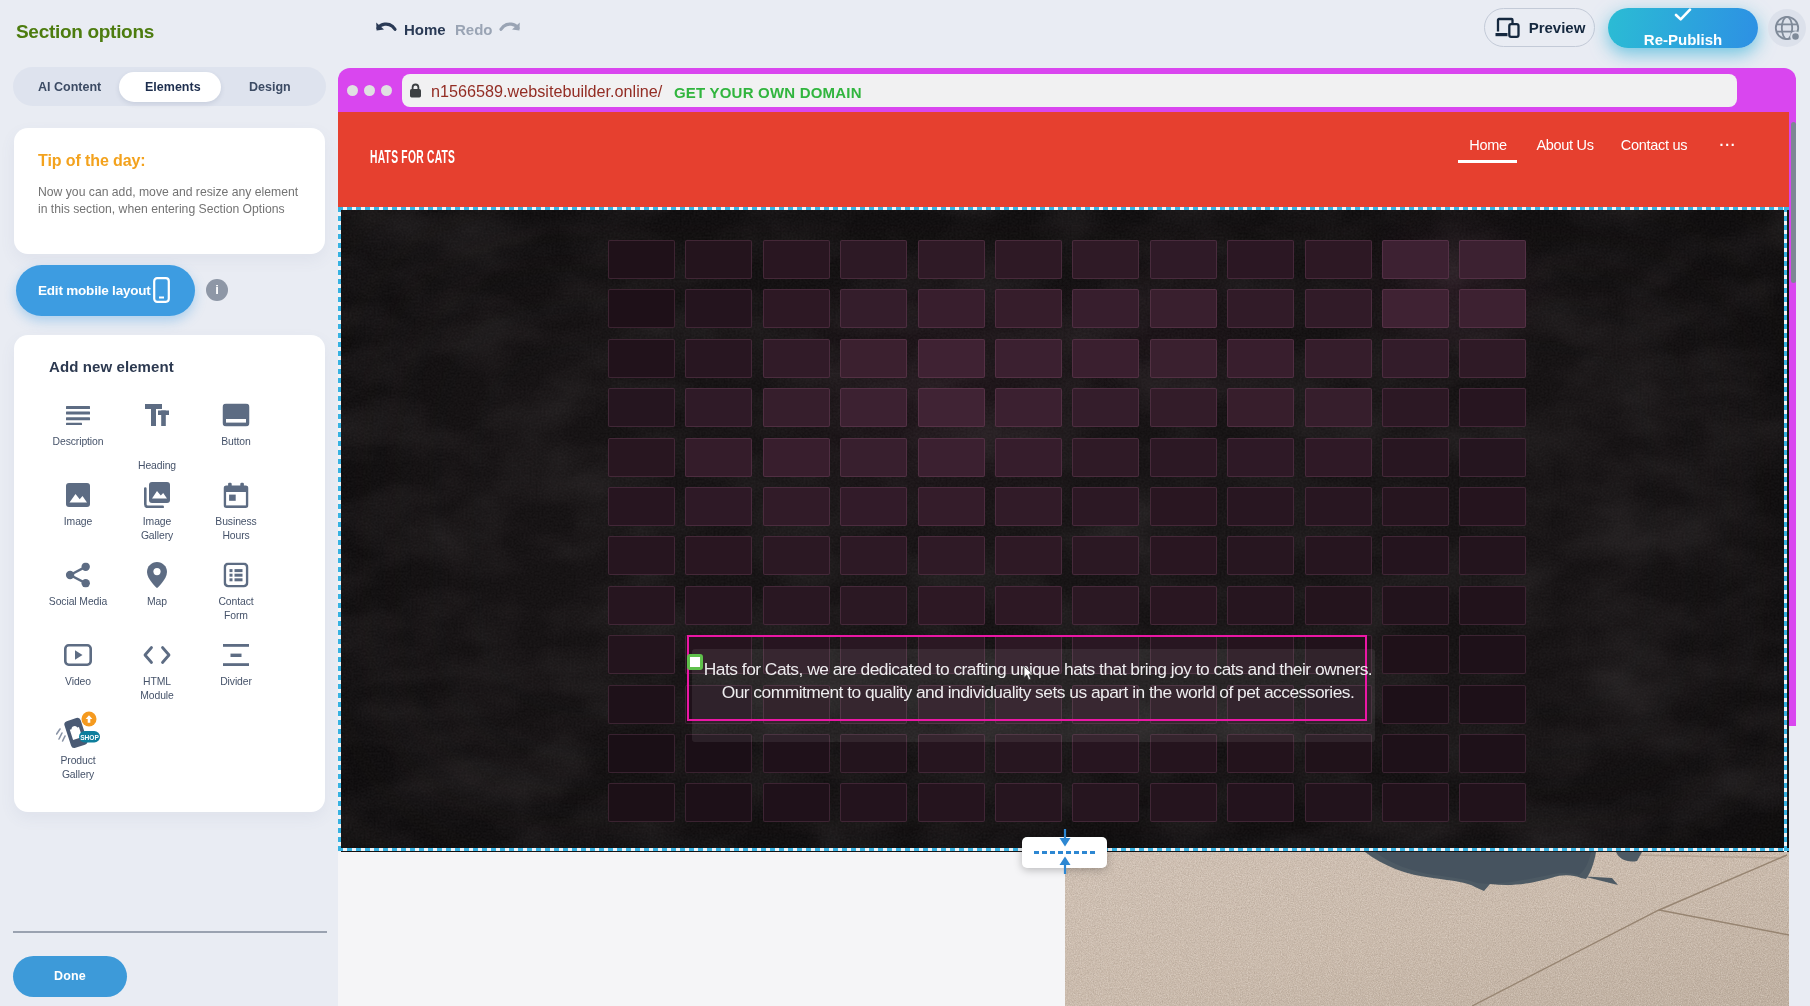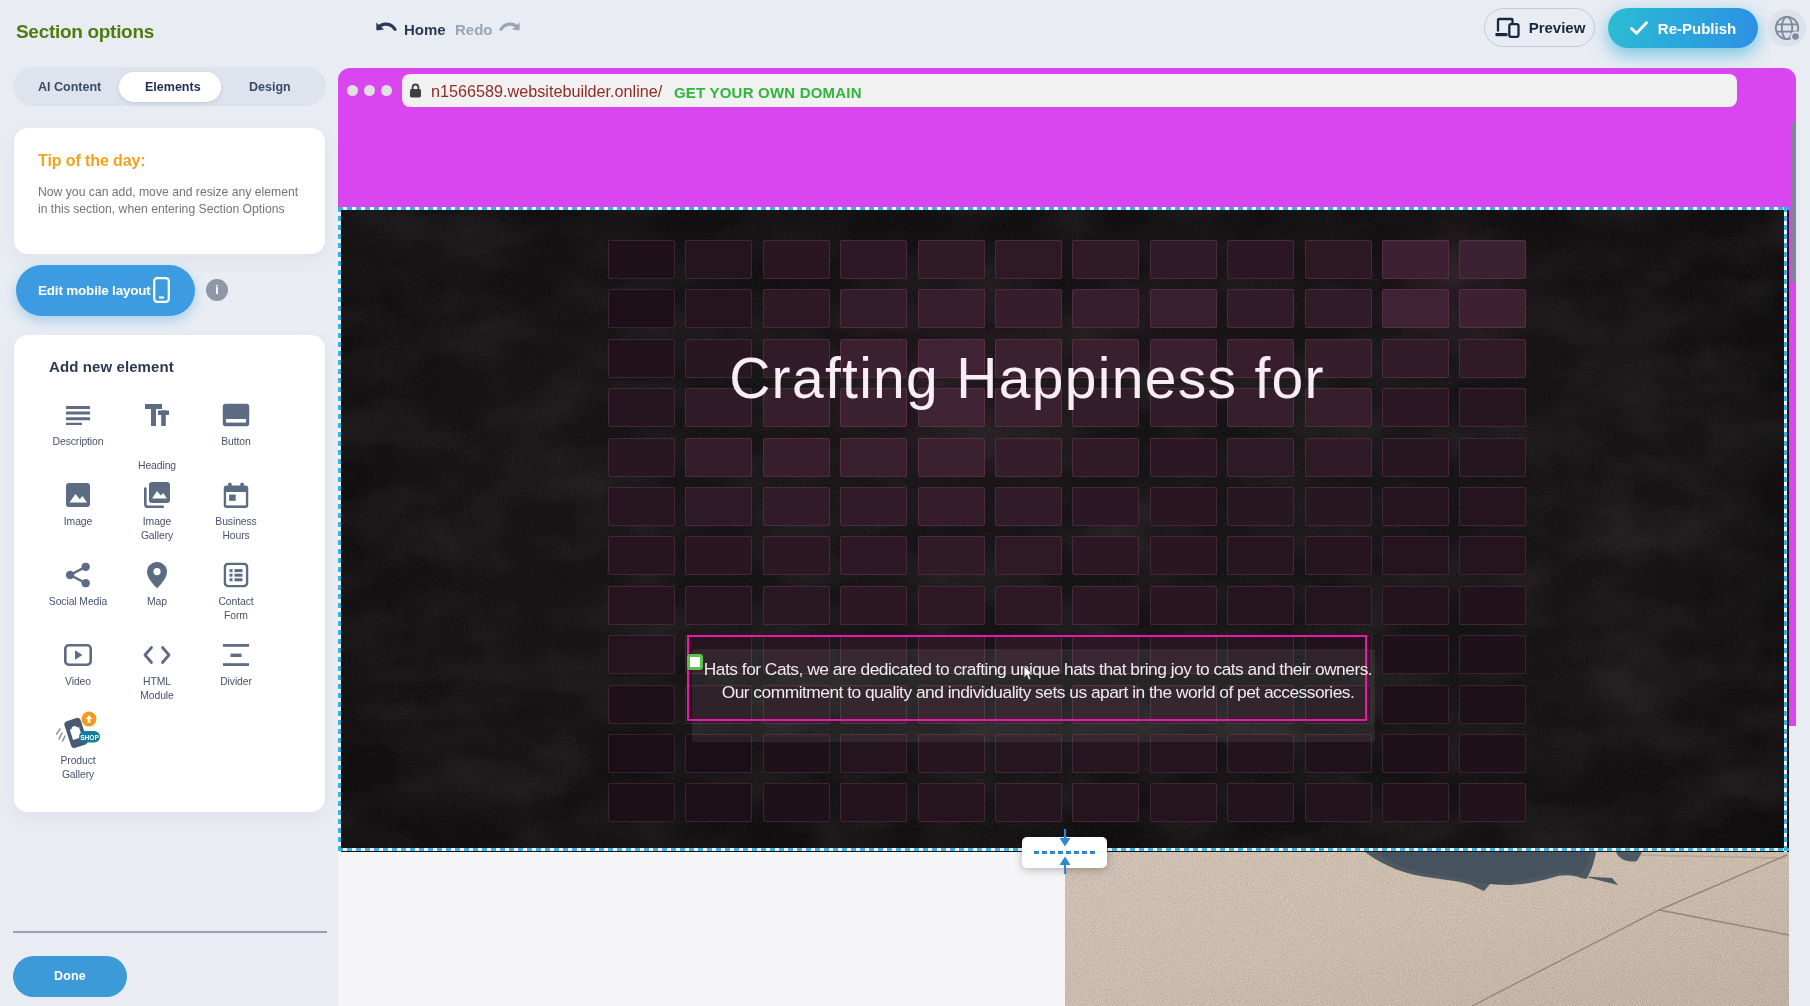--- a/index.html
+++ b/index.html
@@ -7,21 +7,21 @@
 .abs { position:absolute; }
 
 
 #secopt { left:16px; top:21px; font-size:19px; font-weight:bold; color:#4d7c0f; letter-spacing:-0.3px; }
 #undo-g { left:373px; top:20px; }
 #undo-t { left:404px; top:21px; font-size:15px; font-weight:bold; color:#2a3a55; }
 #redo-t { left:455px; top:21px; font-size:15px; font-weight:bold; color:#9aa4b4; }
 #redo-g { left:497px; top:20px; }
 #btn-preview { left:1484px; top:8px; width:111px; height:39px; border:1.5px solid #c3cad7; border-radius:20px; background:#e9ecf3; display:flex; align-items:center; justify-content:center; gap:8px; }
 #btn-preview span { font-size:15px; font-weight:bold; color:#15283f; }
-#btn-republish { left:1608px; top:8px; width:150px; height:40px; border-radius:21px; background:linear-gradient(100deg,#2bbcd4 0%,#2d90e4 100%); box-shadow:0 6px 18px rgba(43,175,215,0.65); display:flex; align-items:center; justify-content:center; gap:10px; }
+#btn-republish { left:1608px; top:8px; width:150px; height:40px; border-radius:21px; background:linear-gradient(100deg,#2bbcd4 0%,#2d90e4 100%); box-shadow:0 6px 18px rgba(43,175,215,0.65); display:flex; align-items:center; justify-content:center; gap:10px;flex-direction:column; }
 #btn-republish span { font-size:15px; font-weight:bold; color:#fff; }
 #globe { left:1768px; top:9px; width:38px; height:38px; border-radius:50%; background:#dce1eb; display:flex; align-items:center; justify-content:center; }
 
 
 #tabs { left:13px; top:67px; width:313px; height:39px; border-radius:20px; background:#dee3ee; }
 #tab-el { left:119px; top:72px; width:102px; height:30px; border-radius:16px; background:#fff; box-shadow:0 2px 5px rgba(40,60,100,0.12); }
 .tabt { top:80px; font-size:12.5px; font-weight:bold; color:#3c4b64; }
 #tipcard { left:14px; top:128px; width:311px; height:126px; background:#fff; border-radius:14px; box-shadow:0 6px 16px rgba(80,100,140,0.07); }
 #tiptitle { left:38px; top:152px; font-size:16px; letter-spacing:-0.1px; font-weight:bold; color:#f3a21d; }
 #tipbody { left:38px; top:184px; width:268px; font-size:12.2px; line-height:17.3px; color:#737373; }
@@ -255,20 +255,28 @@
   <div class="dot" style="left:42.5px"></div>
   <div class="abs" id="urlpill">
      <div class="abs" id="lockw"><svg width="13" height="15" viewBox="0 0 13 15">
           <rect x="1" y="6" width="11" height="8.4" rx="1.6" fill="#3c4043"></rect>
           <path d="M3.6 6V4.4a2.9 2.9 0 0 1 5.8 0V6" fill="none" stroke="#3c4043" stroke-width="1.8"></path>
         </svg></div>
      <div class="abs" id="urltext">n1566589.websitebuilder.online/</div>
      <div class="abs" id="getdomain">GET YOUR OWN DOMAIN</div>
   </div>
   <div class="abs" id="site">
+    <div class="abs" id="shead">
+      <div class="abs" id="slogo">HATS FOR CATS</div>
+      <div class="abs nav" style="left:1150px">Home</div>
+      <div class="abs nav" style="left:1227px">About Us</div>
+      <div class="abs nav" style="left:1316px">Contact us</div>
+      <div class="abs nav" style="left:1390px;letter-spacing:1px;font-size:14px;font-weight:bold">···</div>
+      <div class="abs" id="nav-underline"></div>
+    </div>
     <div class="abs" id="hero">
       <svg width="1451" height="645" viewBox="0 0 1451 645" style="position:absolute;left:0;top:0">
 <filter id="hmot" x="0" y="0" width="100%" height="100%">
  <feTurbulence type="fractalNoise" baseFrequency="0.012 0.02" numOctaves="3" seed="8"></feTurbulence>
  <feColorMatrix type="matrix" values="0 0 0 0 0.14  0 0 0 0 0.12  0 0 0 0 0.125  0.34 0 0 0 -0.12"></feColorMatrix>
 </filter>
 <filter id="hgr" x="0" y="0" width="100%" height="100%">
  <feTurbulence type="fractalNoise" baseFrequency="0.5" numOctaves="2" seed="3"></feTurbulence>
  <feColorMatrix type="matrix" values="0 0 0 0 0.42  0 0 0 0 0.38  0 0 0 0 0.40  0 0.10 0 0 -0.02"></feColorMatrix>
 </filter>
@@ -412,21 +420,20 @@
 <div class="bx" style="left:425px;top:576px;background:rgb(31,17,26)"></div>
 <div class="bx" style="left:502px;top:576px;background:rgb(35,19,29)"></div>
 <div class="bx" style="left:580px;top:576px;background:rgb(37,20,30)"></div>
 <div class="bx" style="left:657px;top:576px;background:rgb(38,21,31)"></div>
 <div class="bx" style="left:734px;top:576px;background:rgb(38,21,31)"></div>
 <div class="bx" style="left:812px;top:576px;background:rgb(37,20,30)"></div>
 <div class="bx" style="left:889px;top:576px;background:rgb(35,19,29)"></div>
 <div class="bx" style="left:967px;top:576px;background:rgb(34,19,28)"></div>
 <div class="bx" style="left:1044px;top:576px;background:rgb(33,18,27)"></div>
 <div class="bx" style="left:1121px;top:576px;background:rgb(33,18,27)"></div>
-      <div class="abs" id="htitle1">Crafting Happiness for</div>
       <div class="abs" id="hovl"></div>
       <div class="abs" id="hpink"></div>
       <div class="abs" id="hcheck"></div>
       <div class="abs" id="hdesc">Hats for Cats, we are dedicated to crafting unique hats that bring joy to cats and their owners.<br>Our commitment to quality and individuality sets us apart in the world of pet accessories.</div>
       <div class="abs" id="hcursor"><svg width="11" height="16" viewBox="0 0 11 16">
             <path d="M1 1 L1 12.5 L3.8 10 L5.7 14.8 L7.8 13.9 L5.9 9.2 L9.5 9 Z" fill="#fff" stroke="#444" stroke-width="0.9"></path>
           </svg></div>
       <div class="dash-h" style="left:0;top:0;width:1451px"></div>
       <div class="dash-h" style="left:0;top:641px;width:1451px"></div>
       <div class="dash-v" style="left:0;top:0;height:645px"></div>

